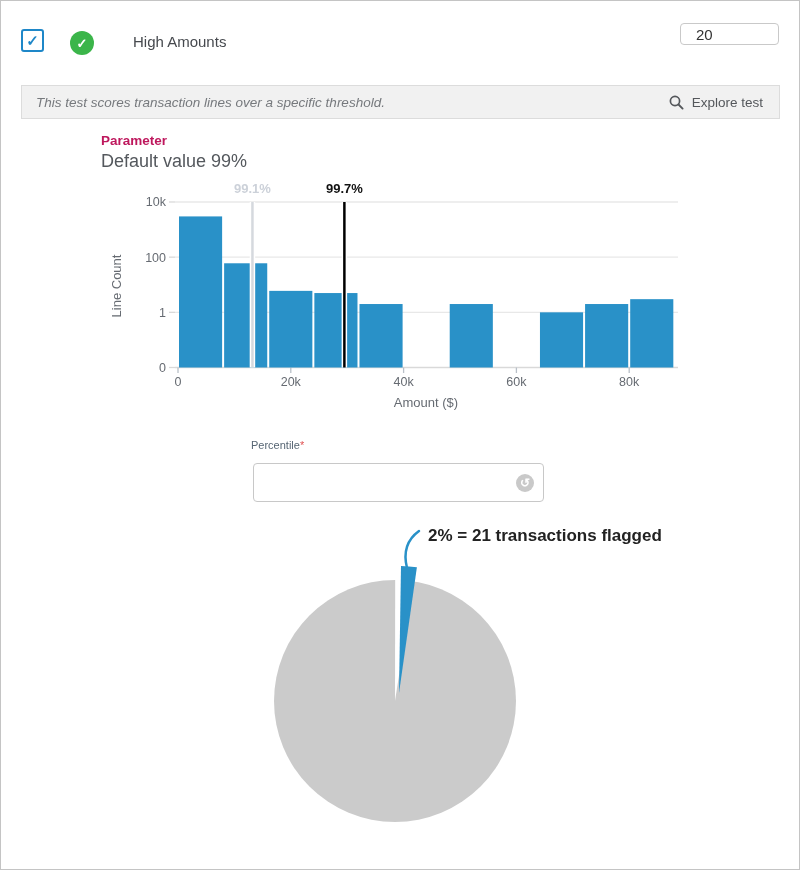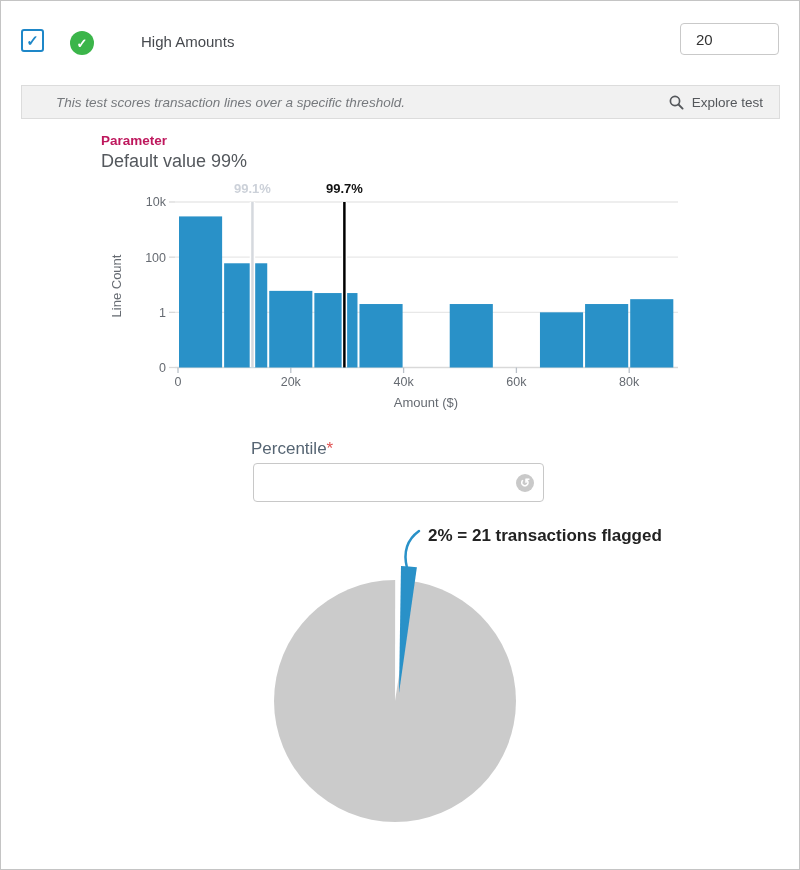--- a/index.html
+++ b/index.html
@@ -17,49 +17,49 @@
     color: #1e87c8; font-size: 15px; font-weight: bold;
     display: flex; align-items: center; justify-content: center;
     cursor: pointer;
   }
   .status-badge {
     left: 69px; top: 30px; width: 24px; height: 24px;
     border-radius: 50%; background: #3bb54a; color: #fff;
     font-size: 13px; font-weight: bold;
     display: flex; align-items: center; justify-content: center;
   }
-  .test-title { left: 140px; top: 32px; font-size: 15px; color: #46494e; }
+  .test-title { left: 132px; top: 32px; font-size: 15px; color: #46494e; }
   .score-input {
-    left: 679px; top: 22px; width: 99px; height: 32px;
+    left: 679px; top: 22px; width: 99px; height: 22px;
     border: 1px solid #c9c9c9; border-radius: 4px; font-size: 15px;
     color: #333; padding-left: 15px; outline: none;
     font-family: "Liberation Sans", sans-serif;
   }
 
   
   .banner {
     left: 20px; top: 84px; width: 759px; height: 34px;
     background: #f1f1f1; border: 1px solid #dcdcdc;
     display: flex; align-items: center; justify-content: space-between;
     padding: 0 16px 0 14px;
   }
-  .banner-text { font-style: italic; font-size: 13.5px; color: #76797d; margin-left: 20px; }
+  .banner-text { font-style: italic; font-size: 13.5px; color: #76797d; }
   .explore {
     display: flex; align-items: center; gap: 8px;
     font-size: 13.5px; color: #54575b; cursor: pointer; justify-content: flex-end;
   }
 
   
   .param-heading { left: 100px; top: 132px; font-size: 13.5px; font-weight: bold; color: #be185d; }
   .param-sub { left: 100px; top: 150px; font-size: 18px; color: #54585d; }
 
   .hist-wrap { left: 95px; top: 175px; width: 600px; height: 245px; }
 
   
-  .pct-label { left: 250px; top: 438px; font-size: 17px; color: #566573; }
+  .pct-label { left: 250px; top: 438px; font-size: 11px; color: #566573; }
   .pct-required { color: #e05252; }
   .pct-box {
     left: 252px; top: 462px; width: 291px; height: 39px;
     border: 1px solid #c8c8c8; border-radius: 4px; background: #fff;
   }
   .pct-input {
     border: none; outline: none; width: 240px; height: 37px;
     padding-left: 14px; font-size: 15px; color: #3c3c3c;
     font-family: "Liberation Sans", sans-serif; background: transparent;
   }

